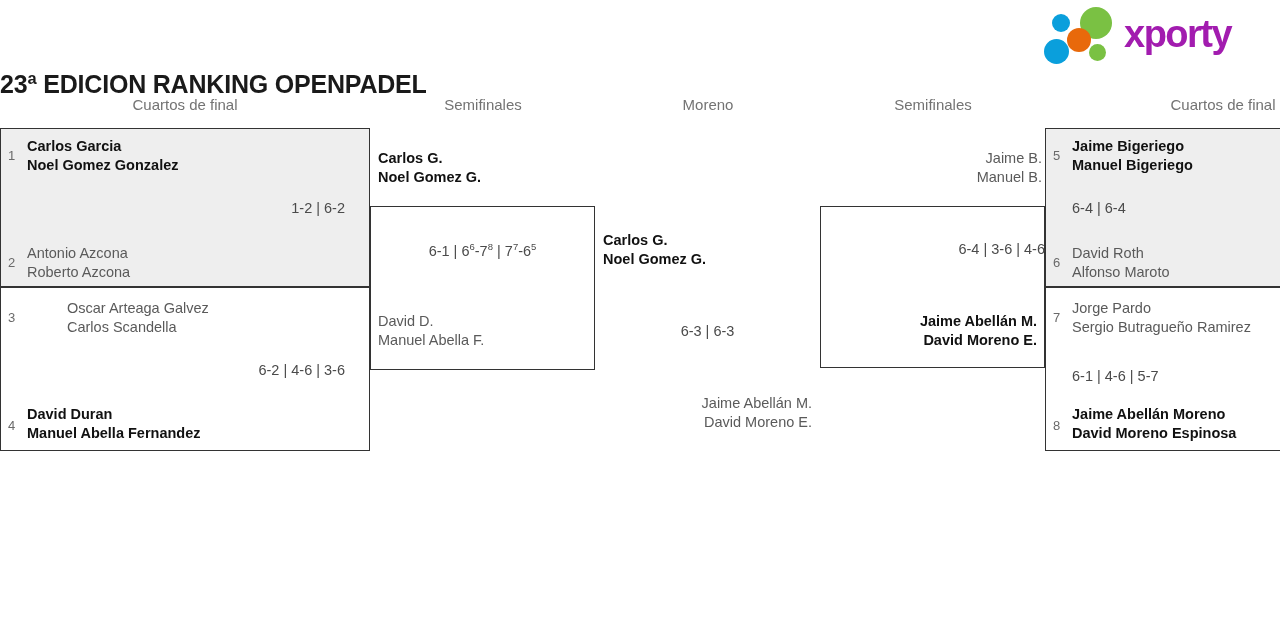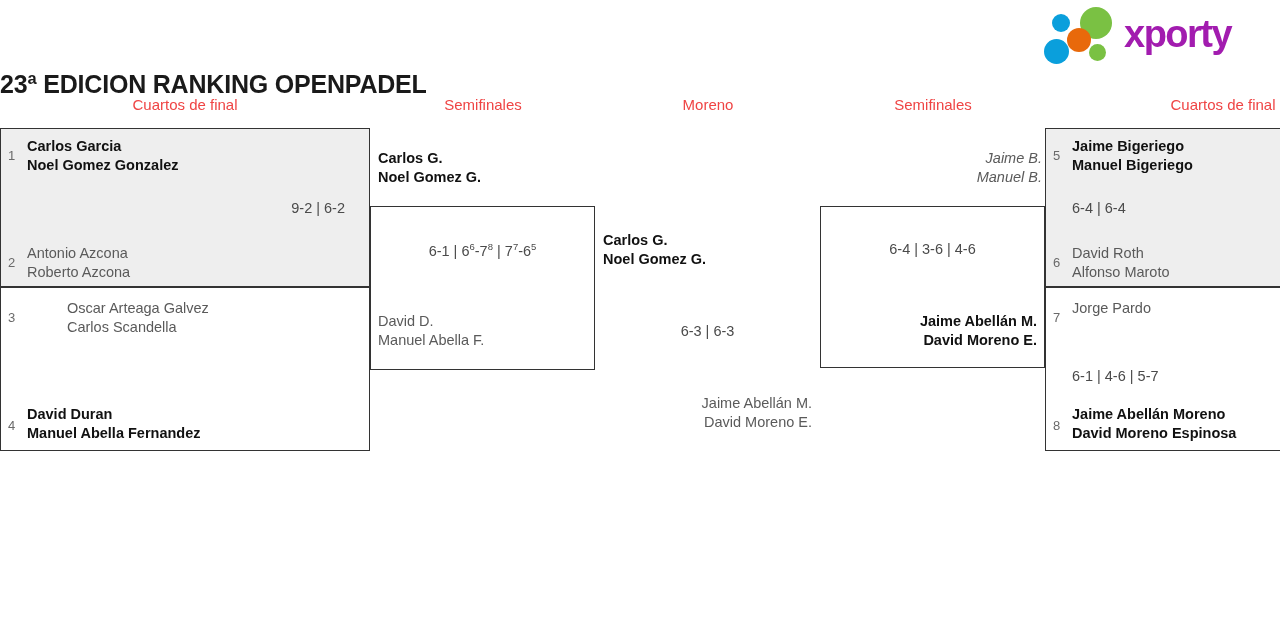--- a/index.html
+++ b/index.html
@@ -21,21 +21,21 @@
   .logo .wordmark {
     position: absolute; left: 80px; top: 2px;
     font-size: 38px; font-weight: 700; color: #a21caf;
     letter-spacing: -1.5px; line-height: 56px;
   }
   .dot { position: absolute; border-radius: 50%; }
 
   
   .col-head {
     position: absolute; top: 96px;
-    font-size: 15px; color: #ef4444; text-align: center;
+    font-size: 15px; color: #737373; text-align: center;
     white-space: nowrap;
   }
 
   
   .mbox { position: absolute; border: 1px solid #333333; }
   .mbox.shaded { background: #eeeeee; }
 
   .team {
     position: absolute; font-size: 14.5px; line-height: 19px;
     color: #5a5a5a; white-space: nowrap;
@@ -79,32 +79,33 @@
   <div class="col-head" style="left:1098px; width:250px;">Cuartos de final</div>
 
   <div class="mbox shaded" style="left:0px; top:128px; width:370px; height:159px;"></div>
   <div class="mbox" style="left:0px; top:287px; width:370px; height:164px;"></div>
 
   <div class="seed" style="left:8px; top:148px;">1</div>
   <div class="team win" style="left:27px; top:137px;">
     <div>Carlos Garcia</div>
     <div>Noel Gomez Gonzalez</div>
   </div>
-  <div class="score" style="left:0px; top:200px; width:345px; text-align:right;">9-2 | 6-2</div>
+  <div class="score" style="left:0px; top:200px; width:345px; text-align:right;">1-2 | 6-2</div>
   <div class="seed" style="left:8px; top:255px;">2</div>
   <div class="team" style="left:27px; top:244px;">
     <div>Antonio Azcona</div>
     <div>Roberto Azcona</div>
   </div>
 
   <div class="seed" style="left:8px; top:310px;">3</div>
   <div class="team" style="left:27px; top:299px;margin-left:40px;">
     <div>Oscar Arteaga Galvez</div>
     <div>Carlos Scandella</div>
   </div>
+  <div class="score" style="left:0px; top:362px; width:345px; text-align:right;">6-2 | 4-6 | 3-6</div>
   <div class="seed" style="left:8px; top:418px;">4</div>
   <div class="team win" style="left:27px; top:405px;">
     <div>David Duran</div>
     <div>Manuel Abella Fernandez</div>
   </div>
 
   <div class="mbox" style="left:370px; top:206px; width:225px; height:164px;"></div>
 
   <div class="team win" style="left:378px; top:149px;">
     <div>Carlos G.</div>
@@ -123,25 +124,25 @@
     <div>Noel Gomez G.</div>
   </div>
   <div class="score" style="left:595px; top:323px; width:225px; text-align:center;">6-3 | 6-3</div>
   <div class="team right" style="left:592px; top:394px; width:220px;">
     <div>Jaime Abellán M.</div>
     <div>David Moreno E.</div>
   </div>
 
   <div class="mbox" style="left:820px; top:206px; width:225px; height:162px;"></div>
 
-  <div class="team right" style="left:822px; top:149px; width:220px;font-style:italic;">
+  <div class="team right" style="left:822px; top:149px; width:220px;">
     <div>Jaime B.</div>
     <div>Manuel B.</div>
   </div>
-  <div class="score" style="left:820px; top:241px; width:225px; text-align:center;">6-4 | 3-6 | 4-6</div>
+  <div class="score" style="left:820px; top:241px; width:225px; text-align:right;">6-4 | 3-6 | 4-6</div>
   <div class="team right win" style="left:817px; top:312px; width:220px;">
     <div>Jaime Abellán M.</div>
     <div>David Moreno E.</div>
   </div>
 
   <div class="mbox shaded" style="left:1045px; top:128px; width:300px; height:159px;"></div>
   <div class="mbox" style="left:1045px; top:287px; width:300px; height:164px;"></div>
 
   <div class="seed" style="left:1053px; top:148px;">5</div>
   <div class="team win" style="left:1072px; top:137px;">
@@ -151,20 +152,21 @@
   <div class="score" style="left:1072px; top:200px;">6-4 | 6-4</div>
   <div class="seed" style="left:1053px; top:255px;">6</div>
   <div class="team" style="left:1072px; top:244px;">
     <div>David Roth</div>
     <div>Alfonso Maroto</div>
   </div>
 
   <div class="seed" style="left:1053px; top:310px;">7</div>
   <div class="team" style="left:1072px; top:299px;">
     <div>Jorge Pardo</div>
+    <div>Sergio Butragueño Ramirez</div>
   </div>
   <div class="score" style="left:1072px; top:368px;">6-1 | 4-6 | 5-7</div>
   <div class="seed" style="left:1053px; top:418px;">8</div>
   <div class="team win" style="left:1072px; top:405px;">
     <div>Jaime Abellán Moreno</div>
     <div>David Moreno Espinosa</div>
   </div>
 
 </div>
 

